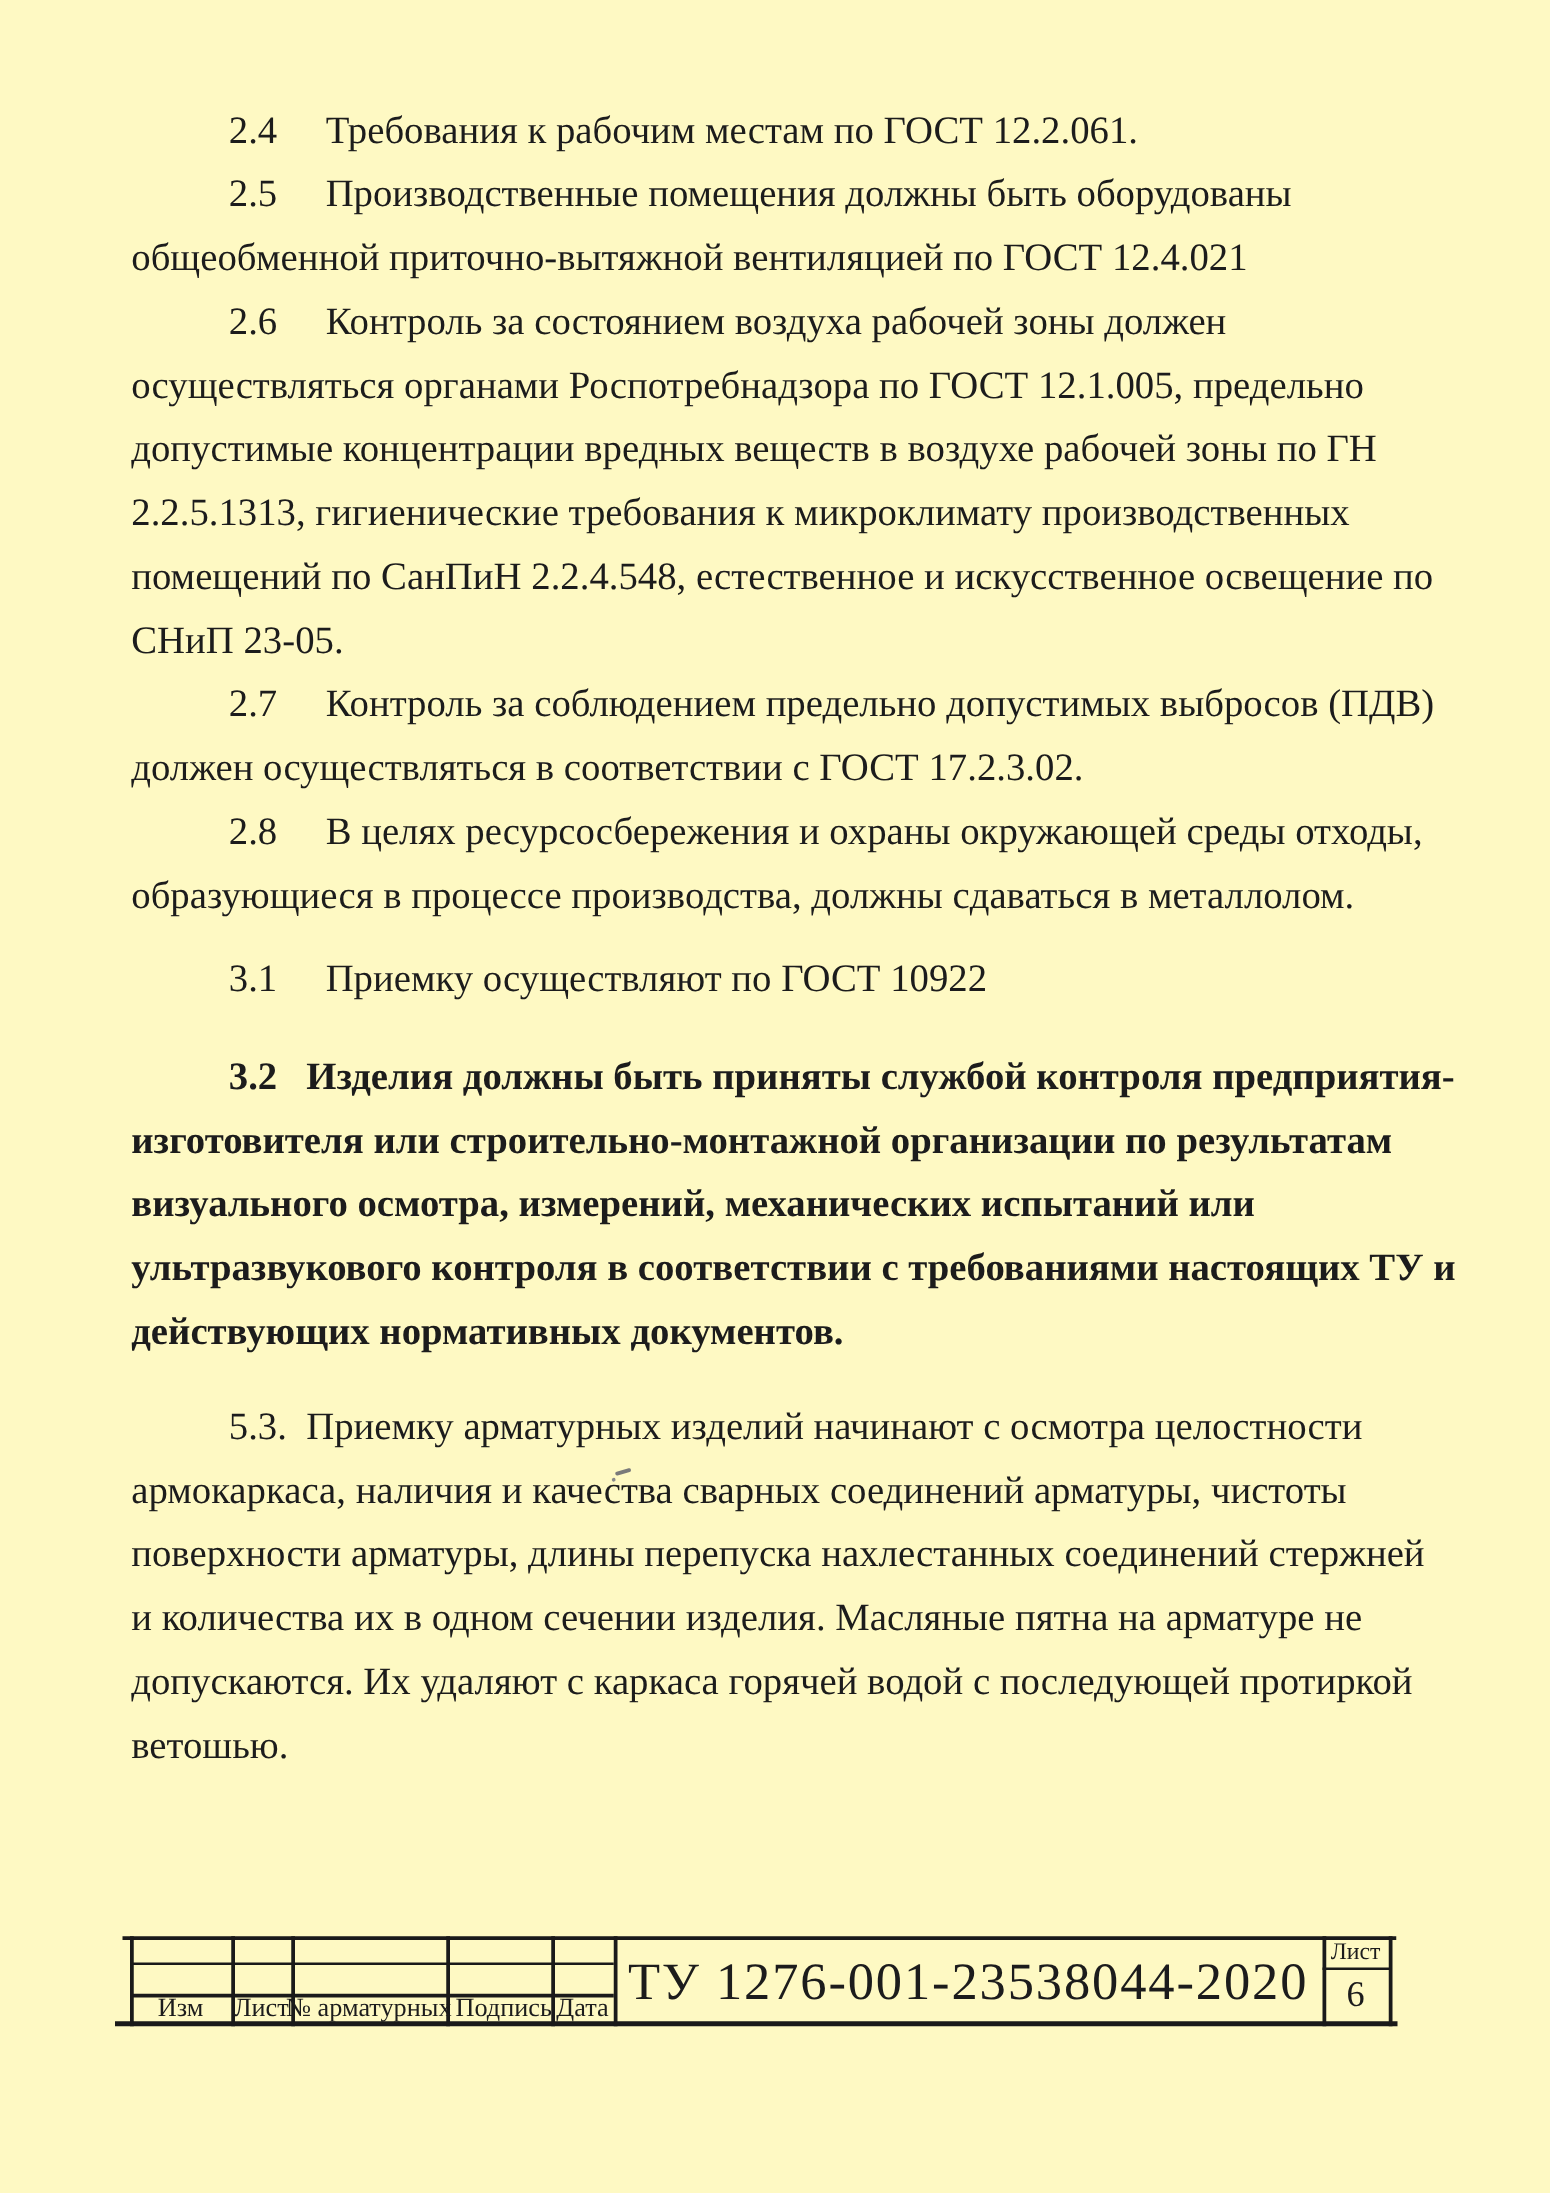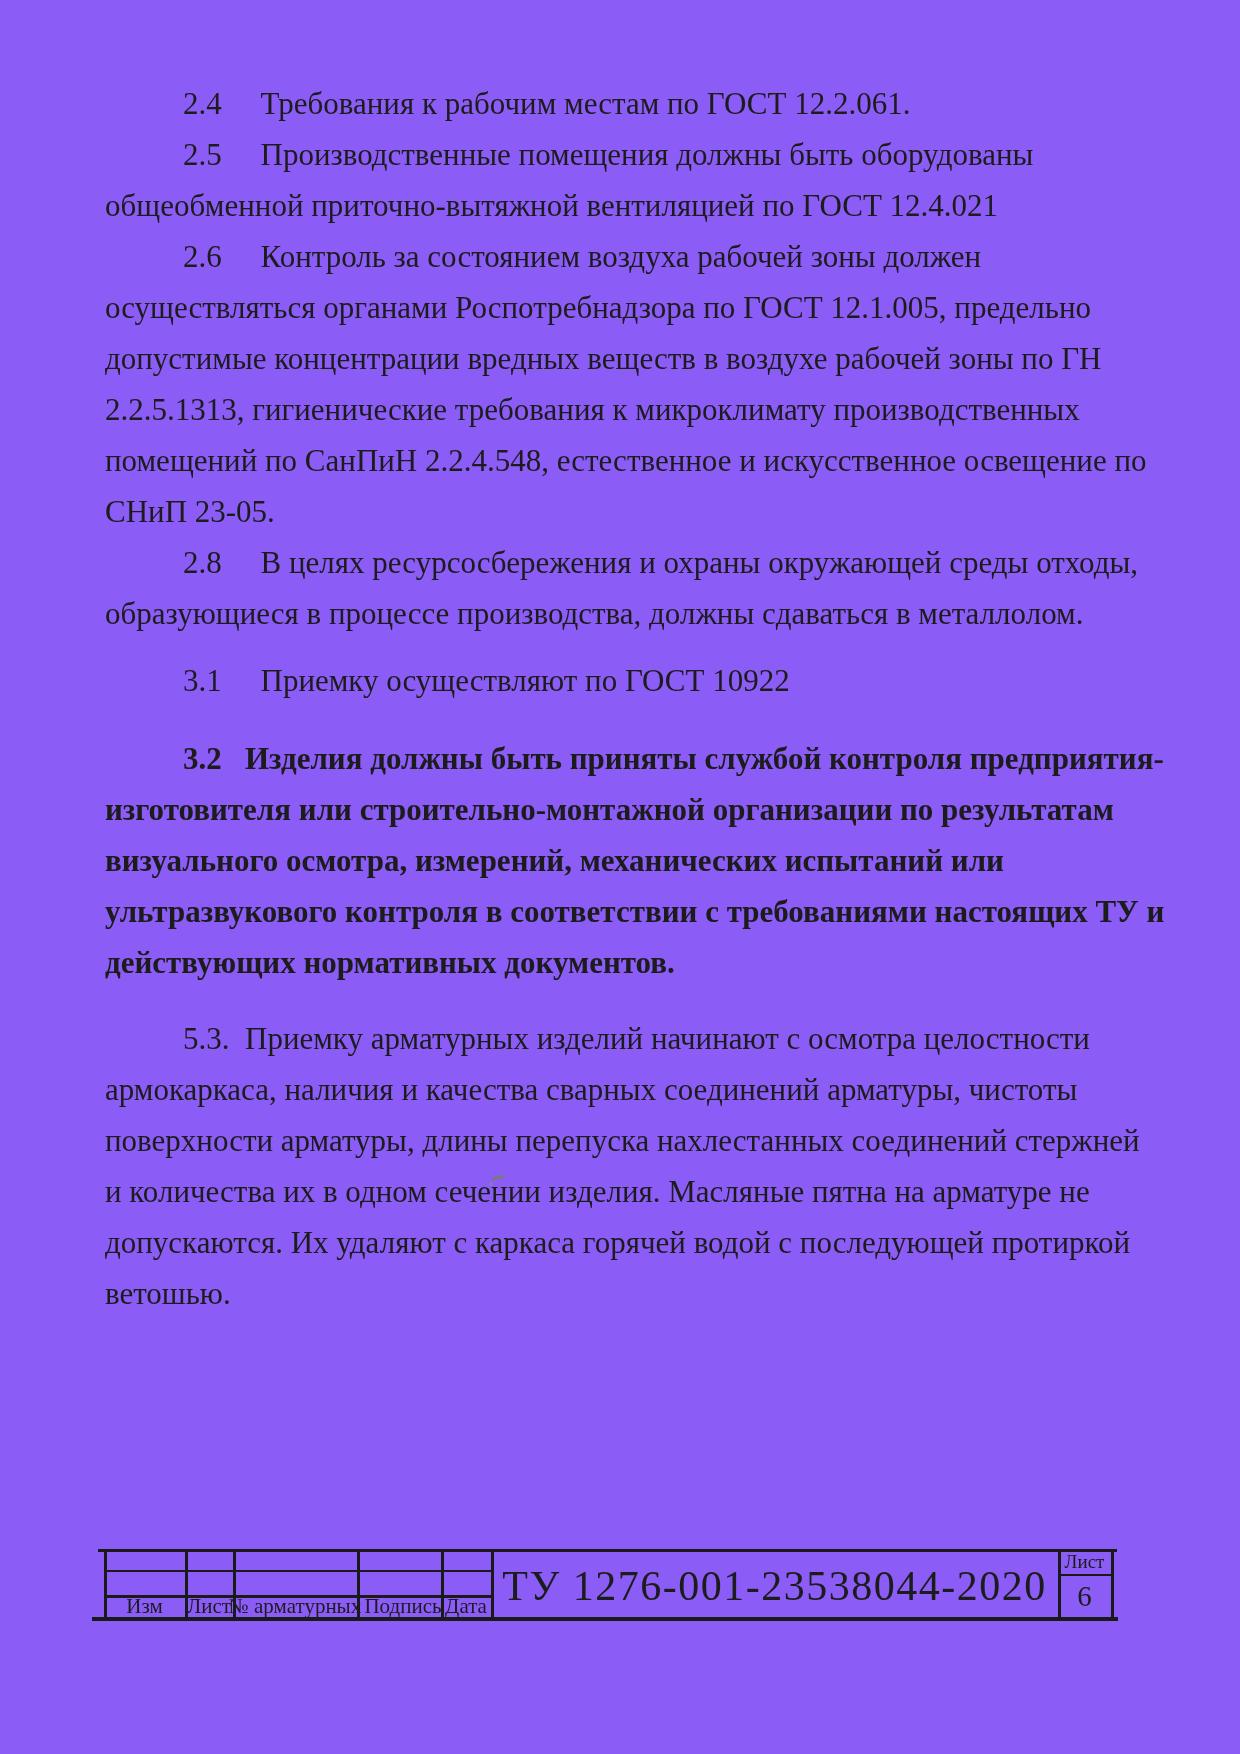--- a/index.html
+++ b/index.html
@@ -4,21 +4,21 @@
 <style>
   html, body {
     margin: 0;
     padding: 0;
     background: #ffffff;
   }
   .page {
     position: relative;
     width: 1240px;
     height: 1754px;
-    background: #8b5cf6;
+    background: #fef9c3;
     overflow: hidden;
     font-family: "Liberation Serif", "DejaVu Serif", serif;
     color: #1c1c1c;
   }
 
   
   .doc-body {
     position: absolute;
     left: 105px;
     top: 0;
@@ -110,20 +110,22 @@
   <div class="doc-body">
     <p>2.4     Требования к рабочим местам по ГОСТ 12.2.061.</p>
     <p>2.5     Производственные помещения должны быть оборудованы
 общеобменной приточно-вытяжной вентиляцией по ГОСТ 12.4.021</p>
     <p>2.6     Контроль за состоянием воздуха рабочей зоны должен
 осуществляться органами Роспотребнадзора по ГОСТ 12.1.005, предельно
 допустимые концентрации вредных веществ в воздухе рабочей зоны по ГН
 2.2.5.1313, гигиенические требования к микроклимату производственных
 помещений по СанПиН 2.2.4.548, естественное и искусственное освещение по
 СНиП 23-05.</p>
+    <p>2.7     Контроль за соблюдением предельно допустимых выбросов (ПДВ)
+должен осуществляться в соответствии с ГОСТ 17.2.3.02.</p>
     <p>2.8     В целях ресурсосбережения и охраны окружающей среды отходы,
 образующиеся в процессе производства, должны сдаваться в металлолом.</p>
     <p class="gap-lg">3.1     Приемку осуществляют по ГОСТ 10922</p>
     <p class="gap-md">3.2   Изделия должны быть приняты службой контроля предприятия-
 изготовителя или строительно-монтажной организации по результатам
 визуального осмотра, измерений, механических испытаний или
 ультразвукового контроля в соответствии с требованиями настоящих ТУ и
 действующих нормативных документов.</p>
     <p class="gap-sm">5.3.  Приемку арматурных изделий начинают с осмотра целостности
 армокаркаса, наличия и качества сварных соединений арматуры, чистоты

